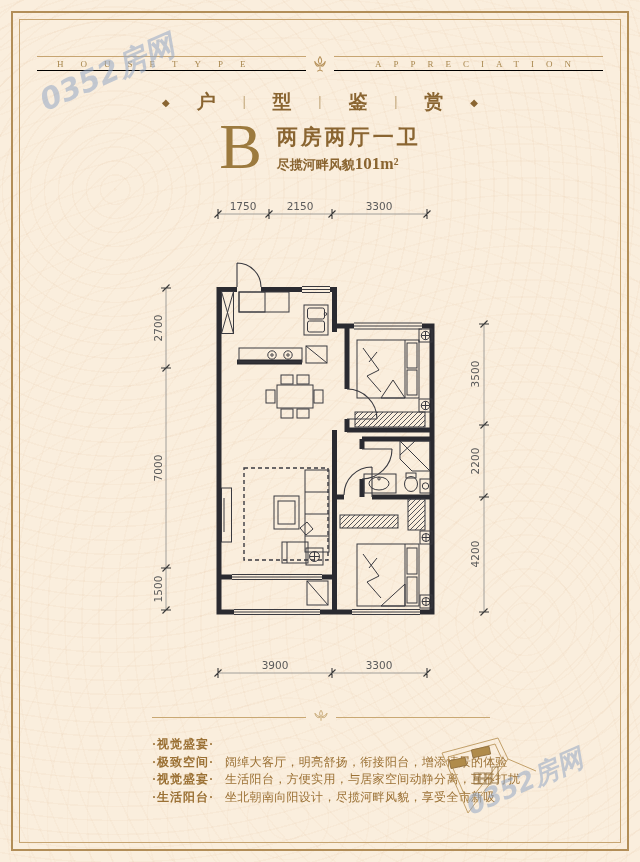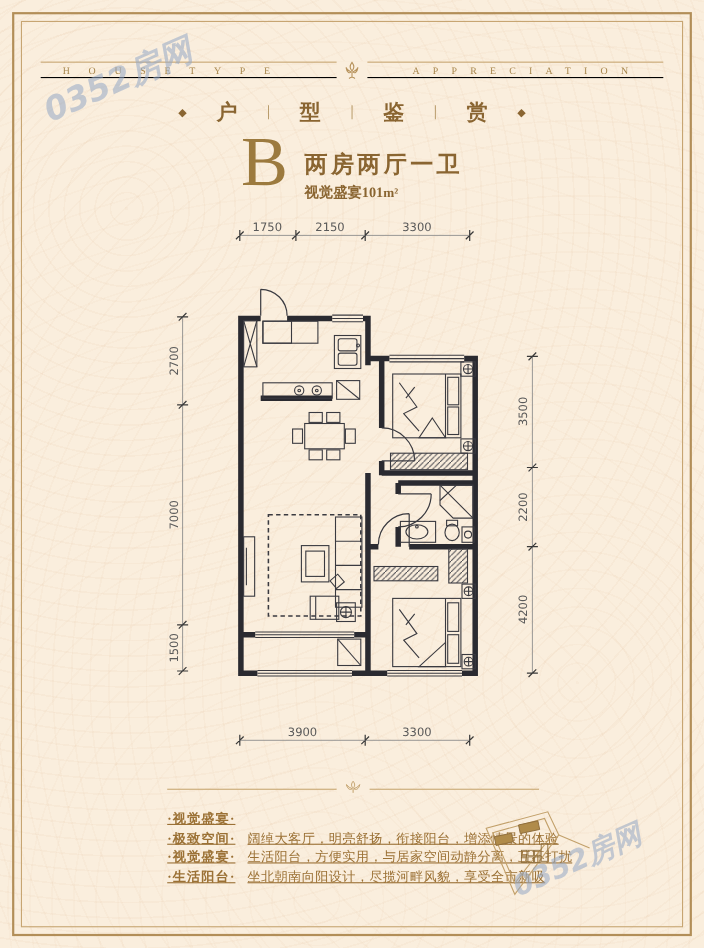--- a/index.html
+++ b/index.html
@@ -24,33 +24,33 @@
   .cn-title{position:absolute;top:89px;left:0;right:0;display:flex;justify-content:center;
             align-items:center;gap:27px;color:#8a6531;}
   .cn-title .cn{font-size:19px;font-weight:bold;}
   .cn-title .sep{font-size:14px;color:#a8874e;}
   .cn-title .dia{font-size:10px;}
 
   .unit-title{position:absolute;top:118px;left:0;right:0;display:flex;justify-content:center;
               align-items:flex-start;gap:15px;}
   .unit-letter{font-size:64px;line-height:58px;color:#9c7a3e;}
   .unit-info{padding-top:5px;}
-  .unit-layout{font-size:21px;font-weight:bold;color:#8a6531;letter-spacing:3px;margin-top:12px;}
+  .unit-layout{font-size:21px;font-weight:bold;color:#8a6531;letter-spacing:3px;}
   .unit-area{font-size:13px;font-weight:bold;color:#8a6531;margin-top:3px;}
-  .unit-area .area-num{font-size:13px;margin-top:16px;}
-  .unit-area .area-unit{font-size:12px;}
+  .unit-area .area-num{font-size:17px;margin-top:16px;}
+  .unit-area .area-unit{font-size:16px;}
 
   .plan{position:absolute;left:140px;top:192px;width:365px;height:505px;}
 
   .divider{position:absolute;left:152px;width:338px;top:717px;border-top:1px solid #c9a873;}
   .divider .div-orn{position:absolute;left:50%;top:-10px;transform:translateX(-50%);
             background:#faeedd;padding:0 6px;line-height:0;}
 
   .features{position:absolute;left:152px;top:736px;color:#9b7135;}
-  .feature-row{font-size:12px;line-height:17.5px;display:flex;gap:11px;white-space:nowrap;text-decoration:underline;}
+  .feature-row{font-size:12px;line-height:17.5px;display:flex;gap:11px;white-space:nowrap;}
   .ftag{font-weight:bold;letter-spacing:1px;}
   .fdesc{letter-spacing:0.3px;}
 
   .sitemap{position:absolute;left:438px;top:733px;width:100px;height:100px;}
 
   .wm{position:absolute;font-family:"DejaVu Sans",sans-serif;font-weight:bold;font-style:italic;
       color:rgba(147,168,197,0.55);transform:rotate(-24deg);transform-origin:left center;
       pointer-events:none;white-space:nowrap;}
   .wm-tl{left:42px;top:82px;font-size:30px;}
   .wm-br{left:468px;top:790px;font-size:26px;}
@@ -85,21 +85,21 @@
     <span class="sep">|</span>
     <span class="cn">赏</span>
     <span class="dia">◆</span>
   </div>
 
   <div class="unit-title">
     <span class="unit-letter">B</span>
     <div class="unit-info">
       <div class="unit-layout">两房两厅一卫</div>
       <div class="unit-area">
-        <span>视觉盛宴</span><span class="area-num">101</span><span class="area-unit">m²</span>
+        <span>尽揽河畔风貌</span><span class="area-num">101</span><span class="area-unit">m²</span>
       </div>
     </div>
   </div>
 
   <svg class="plan" viewBox="140 192 365 505">
     <defs>
       <pattern id="hatch" width="5" height="5" patternUnits="userSpaceOnUse">
         <path d="M0 5 L5 0" stroke="#45454b" stroke-width="0.9"></path>
       </pattern>
     </defs>

